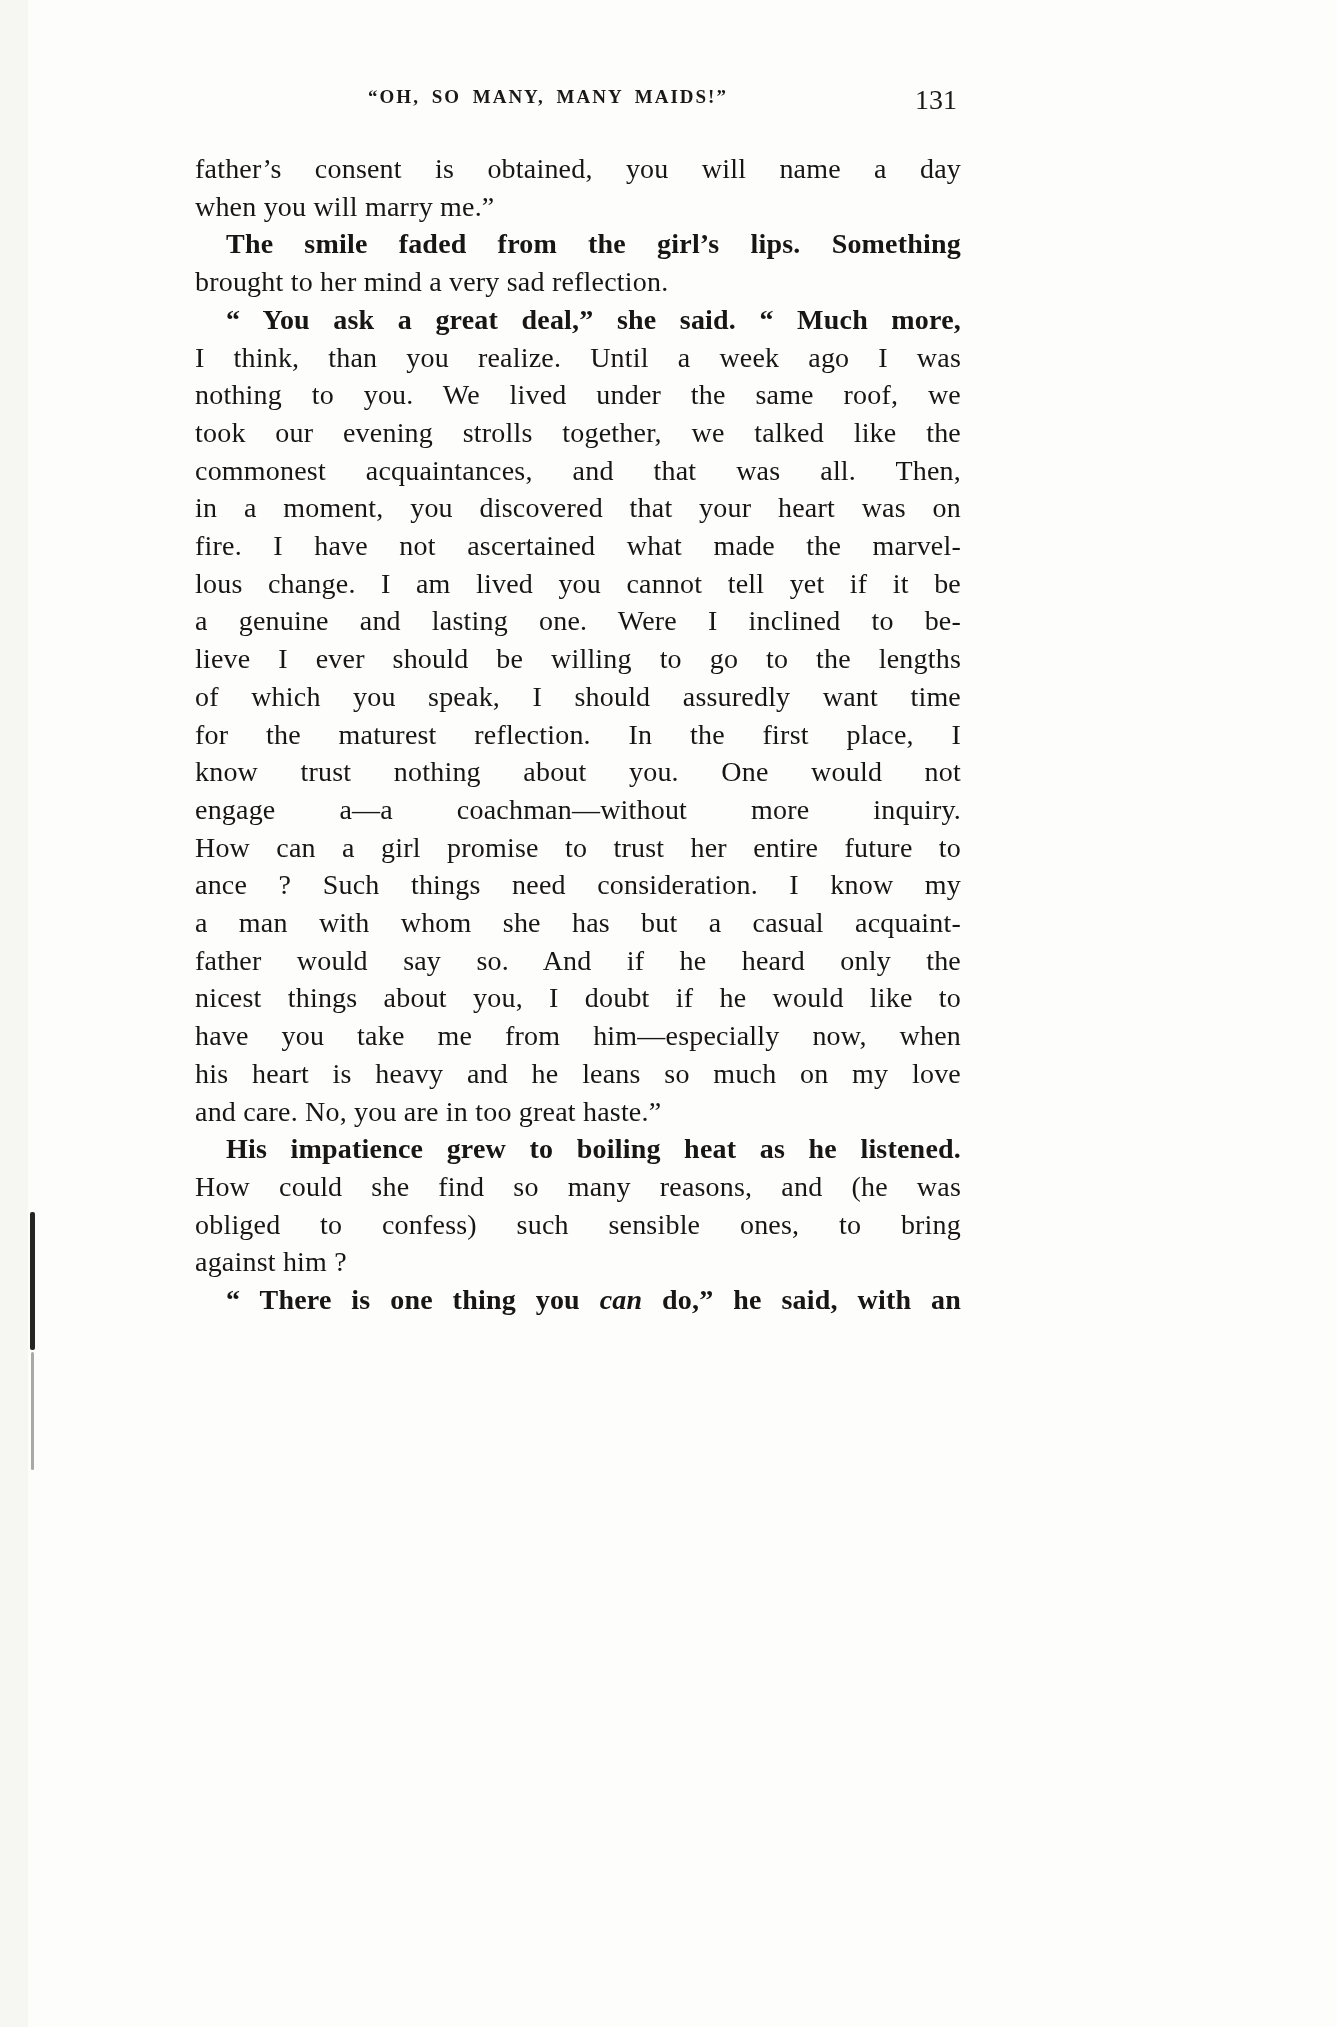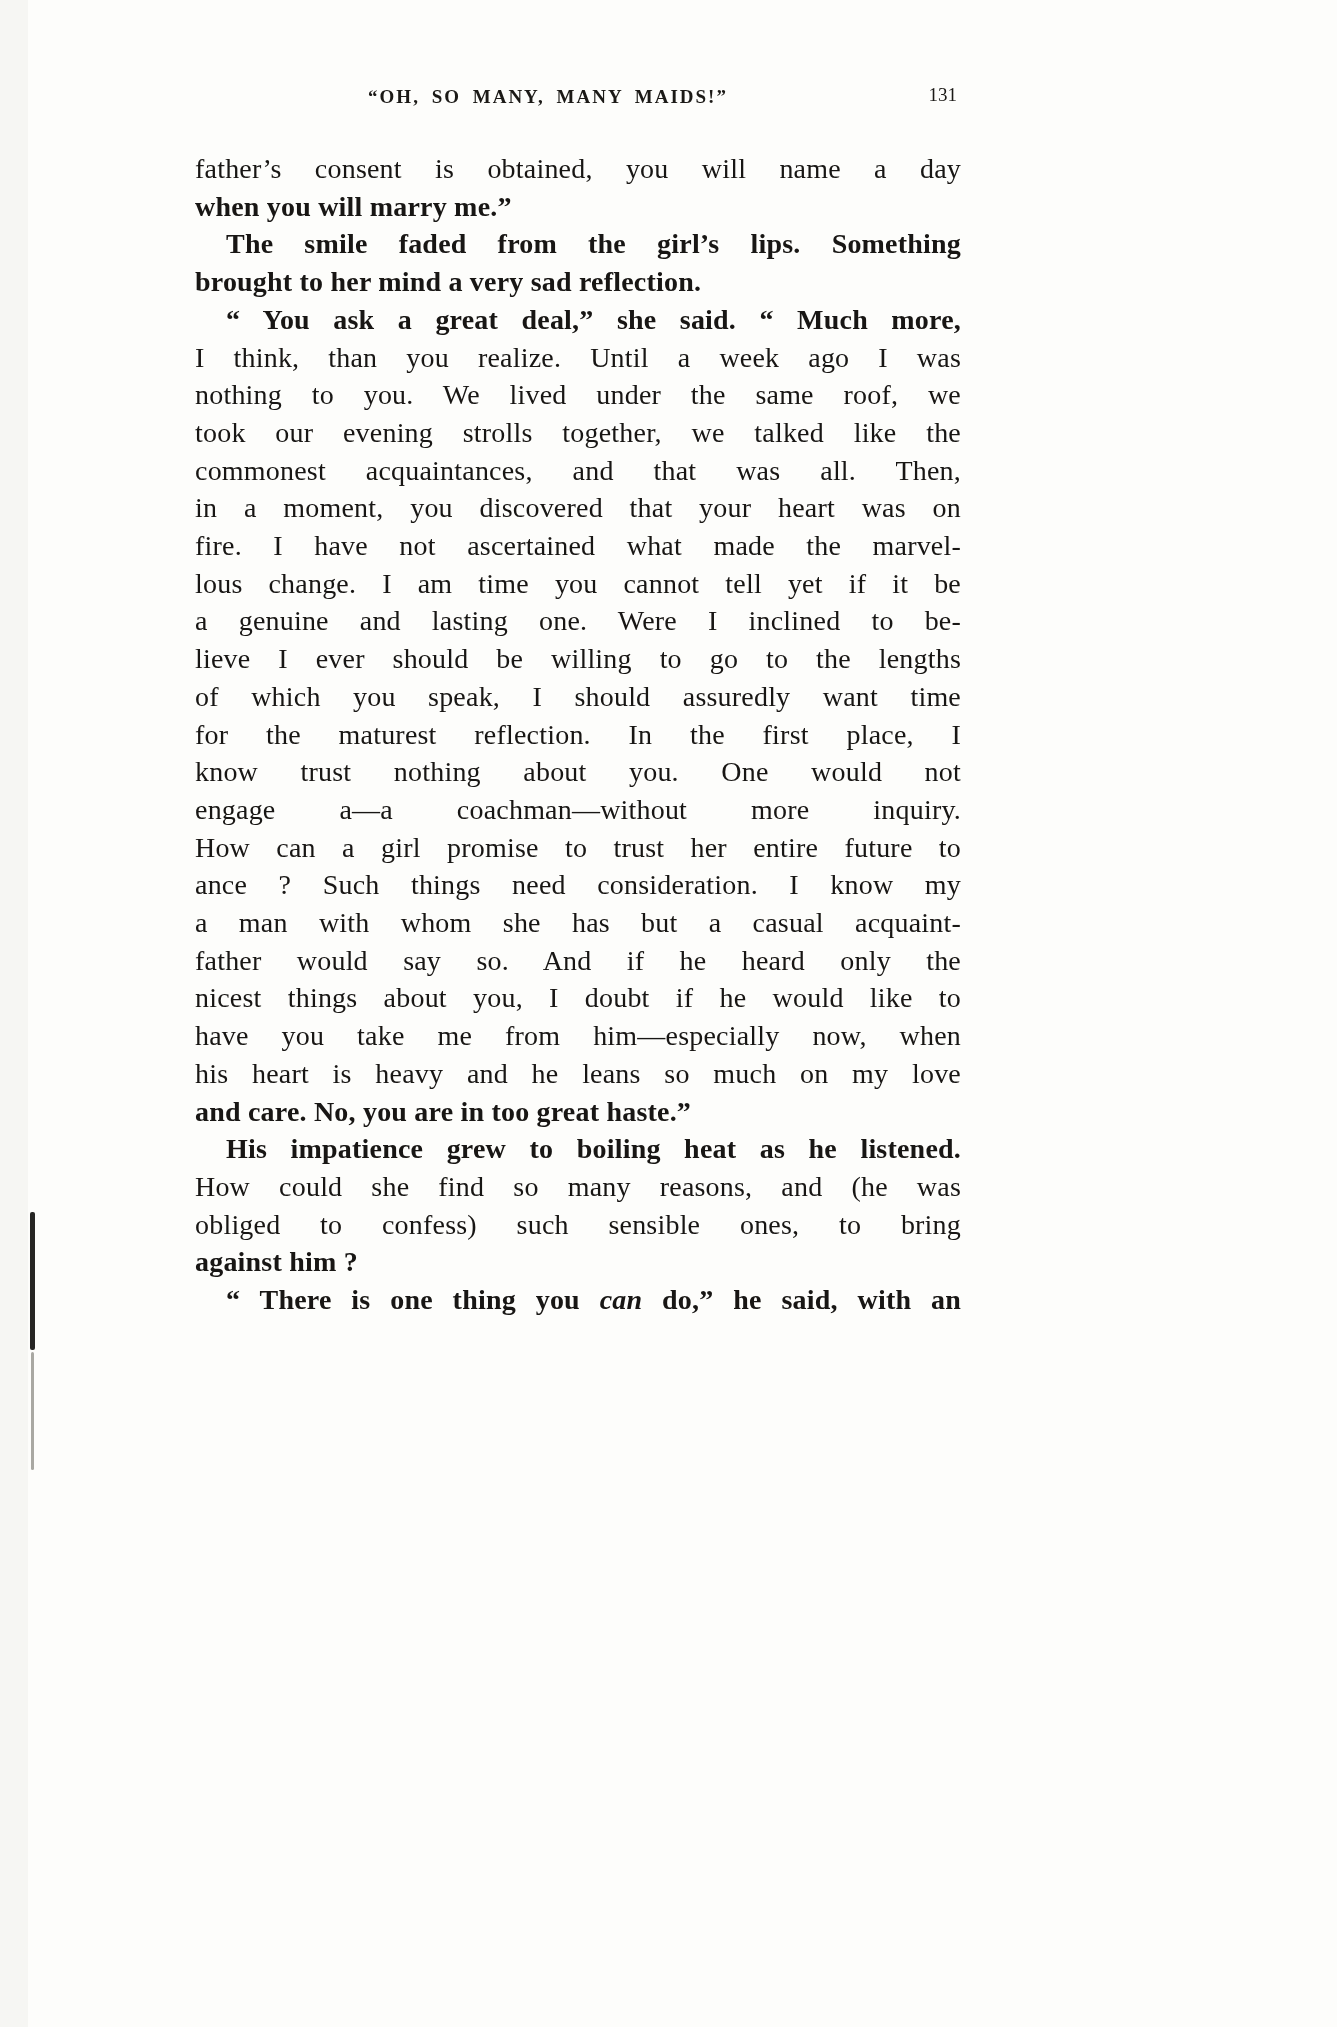--- a/index.html
+++ b/index.html
@@ -33,39 +33,39 @@
     font-weight: bold;
     font-size: 19px;
     letter-spacing: 2px;
     word-spacing: 5px;
     color: #1b1916;
   }
   .page-number {
     position: absolute;
     right: 4px;
     top: 0;
-    font-size: 19px;
+    font-size: 28px;
     color: #1b1916;
   }
   .text-block {
     position: absolute;
     left: 167px;
     top: 150px;
     width: 766px;
     font-size: 28px;
     line-height: 37.7px;
     letter-spacing: 0.2px;
     color: #181614;
   }
   .paragraph { margin: 0; }
   .line {
     text-align: justify;
     text-align-last: justify;
   }
-  .line.no-justify { text-align-last: left; font-weight: bold; }
+  .line.no-justify { text-align-last: left; }
   .line.indent { padding-left: 31px; font-weight: bold; }
   .line em { font-style: italic; }
   .scan-artifact {
     position: absolute;
     border-radius: 2px;
   }
   .scan-artifact.dark  { left: 2px; top: 1212px; width: 5px; height: 138px; background: #262523; }
   .scan-artifact.light { left: 3px; top: 1352px; width: 3px; height: 118px; background: #a9a8a2; }
 </style>
 </head>
@@ -88,21 +88,21 @@
         <div class="line no-justify">brought to her mind a very sad reflection.</div>
       </div>
       <div class="paragraph">
         <div class="line indent">“ You ask a great deal,” she said.  “ Much more,</div>
         <div class="line">I think, than you realize.  Until a week ago I was</div>
         <div class="line">nothing to you.  We lived under the same roof, we</div>
         <div class="line">took our evening strolls together, we talked like the</div>
         <div class="line">commonest acquaintances, and that was all.  Then,</div>
         <div class="line">in a moment, you discovered that your heart was on</div>
         <div class="line">fire.  I have not ascertained what made the marvel-</div>
-        <div class="line">lous change.  I am time you cannot tell yet if it be</div>
+        <div class="line">lous change.  I am lived you cannot tell yet if it be</div>
         <div class="line">a genuine and lasting one.  Were I inclined to be-</div>
         <div class="line">lieve I ever should be willing to go to the lengths</div>
         <div class="line">of which you speak, I should assuredly want time</div>
         <div class="line">for the maturest reflection.  In the first place, I</div>
         <div class="line">know trust nothing about you.  One would not</div>
         <div class="line">engage a—a coachman—without more inquiry.</div>
         <div class="line">How can a girl promise to trust her entire future to</div>
         <div class="line">ance ?  Such things need consideration.  I know my</div>
         <div class="line">a man with whom she has but a casual acquaint-</div>
         <div class="line">father would say so.  And if he heard only the</div>

